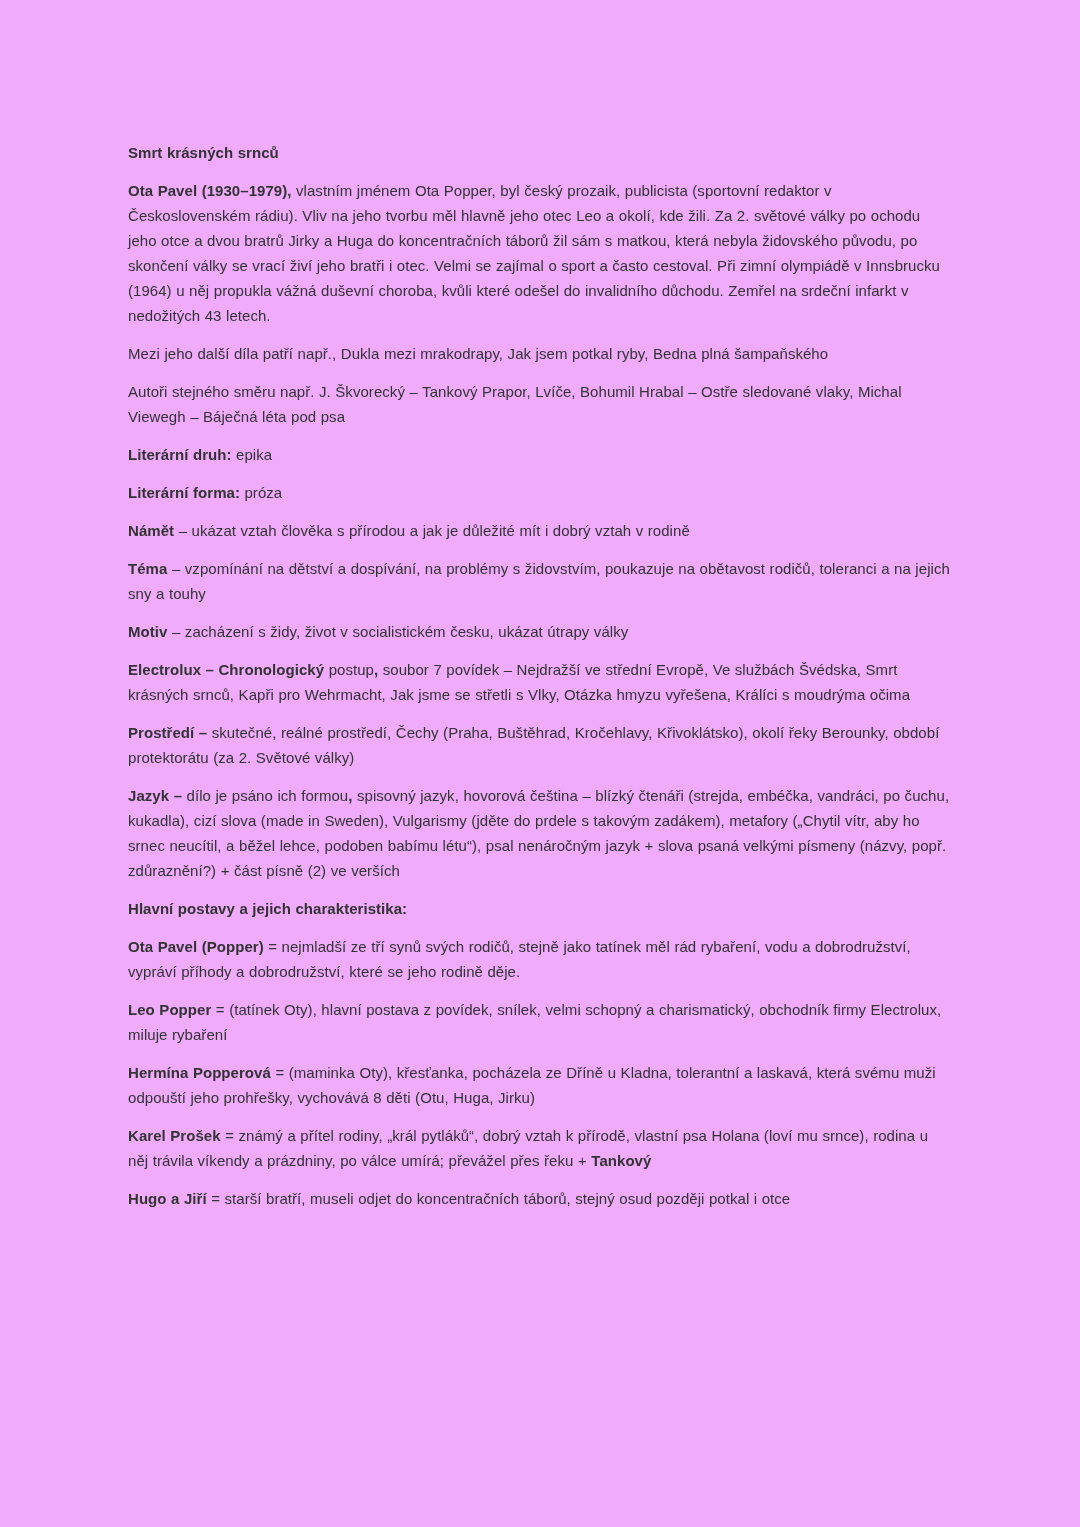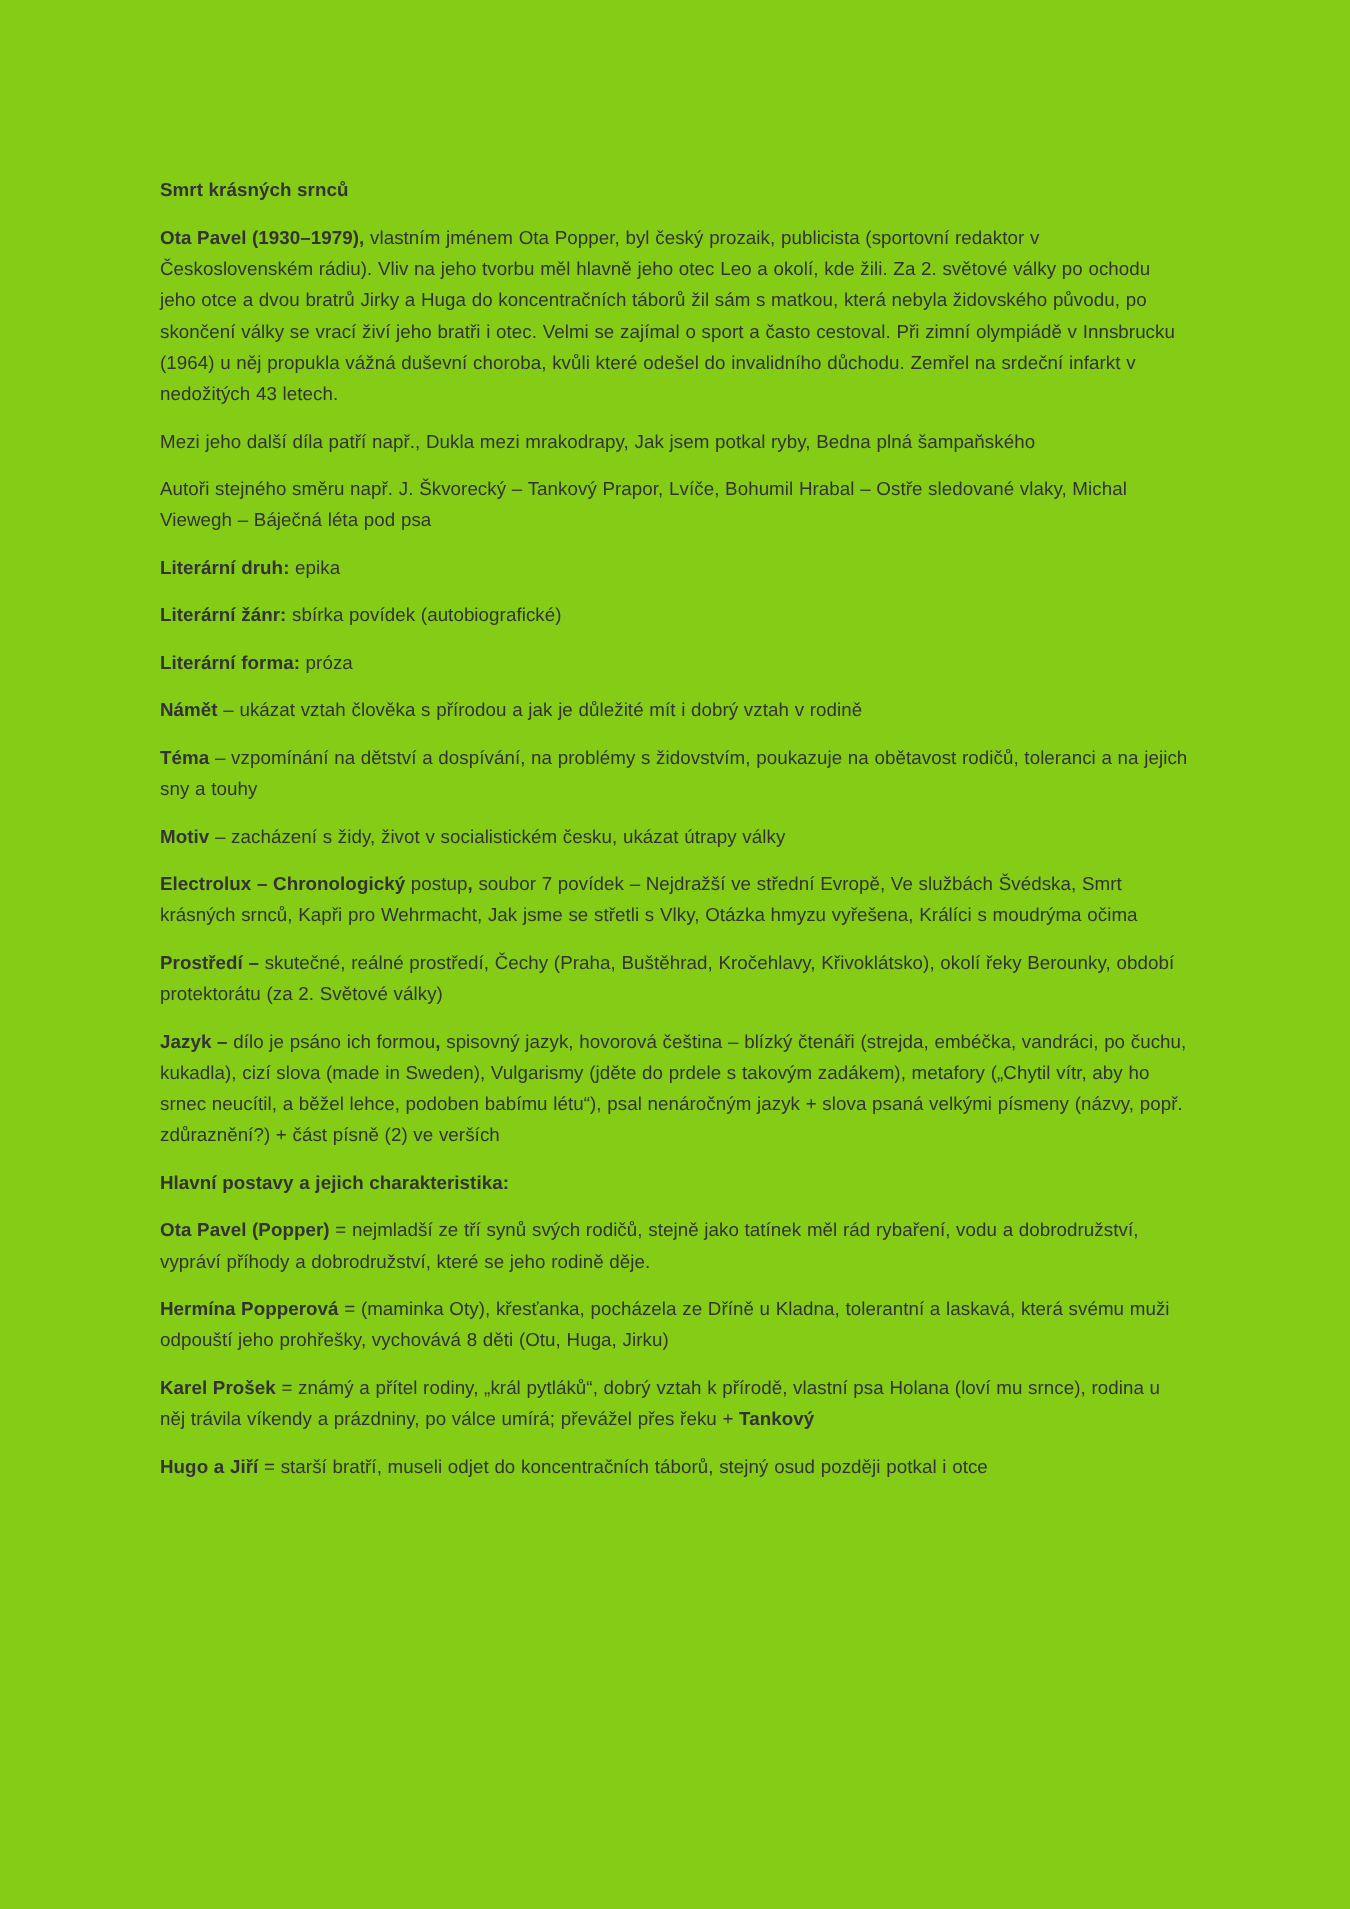--- a/index.html
+++ b/index.html
@@ -12,21 +12,21 @@
     min-height: 1527px;
     font-family: "Liberation Sans", "DejaVu Sans", sans-serif;
     color: #333333;
     -webkit-font-smoothing: antialiased;
   }
   .page {
     box-sizing: border-box;
     width: 1080px;
     min-height: 1527px;
     padding: 140px 130px 60px 128px;
-    background: #84cc16;
+    background: #f0abfc;
   }
   .doc-body { width: 822px; }
   .para {
     margin: 0 0 13px 0;
     font-size: 15px;
     line-height: 25px;
     letter-spacing: 0.05px;
     word-spacing: 0.3px;
   }
   .para .b { font-weight: bold; }
@@ -34,27 +34,27 @@
 </head>
 <body>
 
 <div class="page">
   <div class="doc-body">
       <p class="para"><span class="b">Smrt krásných srnců</span></p>
       <p class="para"><span class="b">Ota Pavel (1930–1979),</span><span> vlastním jménem Ota Popper, byl český prozaik, publicista (sportovní redaktor v Československém rádiu). Vliv na jeho tvorbu měl hlavně jeho otec Leo a okolí, kde žili. Za 2. světové války po ochodu jeho otce a dvou bratrů Jirky a Huga do koncentračních táborů žil sám s matkou, která nebyla židovského původu, po skončení války se vrací živí jeho bratři i otec. Velmi se zajímal o sport a často cestoval. Při zimní olympiádě v Innsbrucku (1964) u něj propukla vážná duševní choroba, kvůli které odešel do invalidního důchodu. Zemřel na srdeční infarkt v nedožitých 43 letech.</span></p>
       <p class="para"><span>Mezi jeho další díla patří např., Dukla mezi mrakodrapy, Jak jsem potkal ryby, Bedna plná šampaňského</span></p>
       <p class="para"><span>Autoři stejného směru např. J. Škvorecký – Tankový Prapor, Lvíče, Bohumil Hrabal – Ostře sledované vlaky, Michal Viewegh – Báječná léta pod psa</span></p>
       <p class="para"><span class="b">Literární druh:</span><span> epika</span></p>
-      <p class="para"><span class="b">Literární žánr:</span><span> sbírka povídek (autobiografické)</span></p>
       <p class="para"><span class="b">Literární forma:</span><span> próza</span></p>
       <p class="para"><span class="b">Námět</span><span> – ukázat vztah člověka s přírodou a jak je důležité mít i dobrý vztah v rodině</span></p>
       <p class="para"><span class="b">Téma</span><span> – vzpomínání na dětství a dospívání, na problémy s židovstvím, poukazuje na obětavost rodičů, toleranci a na jejich sny a touhy</span></p>
       <p class="para"><span class="b">Motiv</span><span> – zacházení s židy, život v socialistickém česku, ukázat útrapy války</span></p>
       <p class="para"><span class="b">Electrolux – Chronologický</span><span> postup</span><span class="b">,</span><span> soubor 7 povídek – Nejdražší ve střední Evropě, Ve službách Švédska, Smrt krásných srnců, Kapři pro Wehrmacht, Jak jsme se střetli s Vlky, Otázka hmyzu vyřešena, Králíci s moudrýma očima</span></p>
       <p class="para"><span class="b">Prostředí –</span><span> skutečné, reálné prostředí, Čechy (Praha, Buštěhrad, Kročehlavy, Křivoklátsko), okolí řeky Berounky, období protektorátu (za 2. Světové války)</span></p>
       <p class="para"><span class="b">Jazyk –</span><span> dílo je psáno ich formou</span><span class="b">,</span><span> spisovný jazyk, hovorová čeština – blízký čtenáři (strejda, embéčka, vandráci, po čuchu, kukadla), cizí slova (made in Sweden), Vulgarismy (jděte do prdele s takovým zadákem), metafory („Chytil vítr, aby ho srnec neucítil, a běžel lehce, podoben babímu létu“), psal nenáročným jazyk + slova psaná velkými písmeny (názvy, popř. zdůraznění?) + část písně (2) ve verších</span></p>
       <p class="para"><span class="b">Hlavní postavy a jejich charakteristika:</span></p>
       <p class="para"><span class="b">Ota Pavel (Popper)</span><span> = nejmladší ze tří synů svých rodičů, stejně jako tatínek měl rád rybaření, vodu a dobrodružství, vypráví příhody a dobrodružství, které se jeho rodině děje.</span></p>
+      <p class="para"><span class="b">Leo Popper</span><span> = (tatínek Oty), hlavní postava z povídek, snílek, velmi schopný a charismatický, obchodník firmy Electrolux, miluje rybaření</span></p>
       <p class="para"><span class="b">Hermína Popperová</span><span> = (maminka Oty), křesťanka, pocházela ze Dříně u Kladna, tolerantní a laskavá, která svému muži odpouští jeho prohřešky, vychovává 8 děti (Otu, Huga, Jirku)</span></p>
       <p class="para"><span class="b">Karel Prošek</span><span> = známý a přítel rodiny, „král pytláků“, dobrý vztah k přírodě, vlastní psa Holana (loví mu srnce), rodina u něj trávila víkendy a prázdniny, po válce umírá; převážel přes řeku + </span><span class="b">Tankový</span></p>
       <p class="para"><span class="b">Hugo a Jiří</span><span> = starší bratří, museli odjet do koncentračních táborů, stejný osud později potkal i otce</span></p>
     </div>
 </div>
 
 </body></html>

